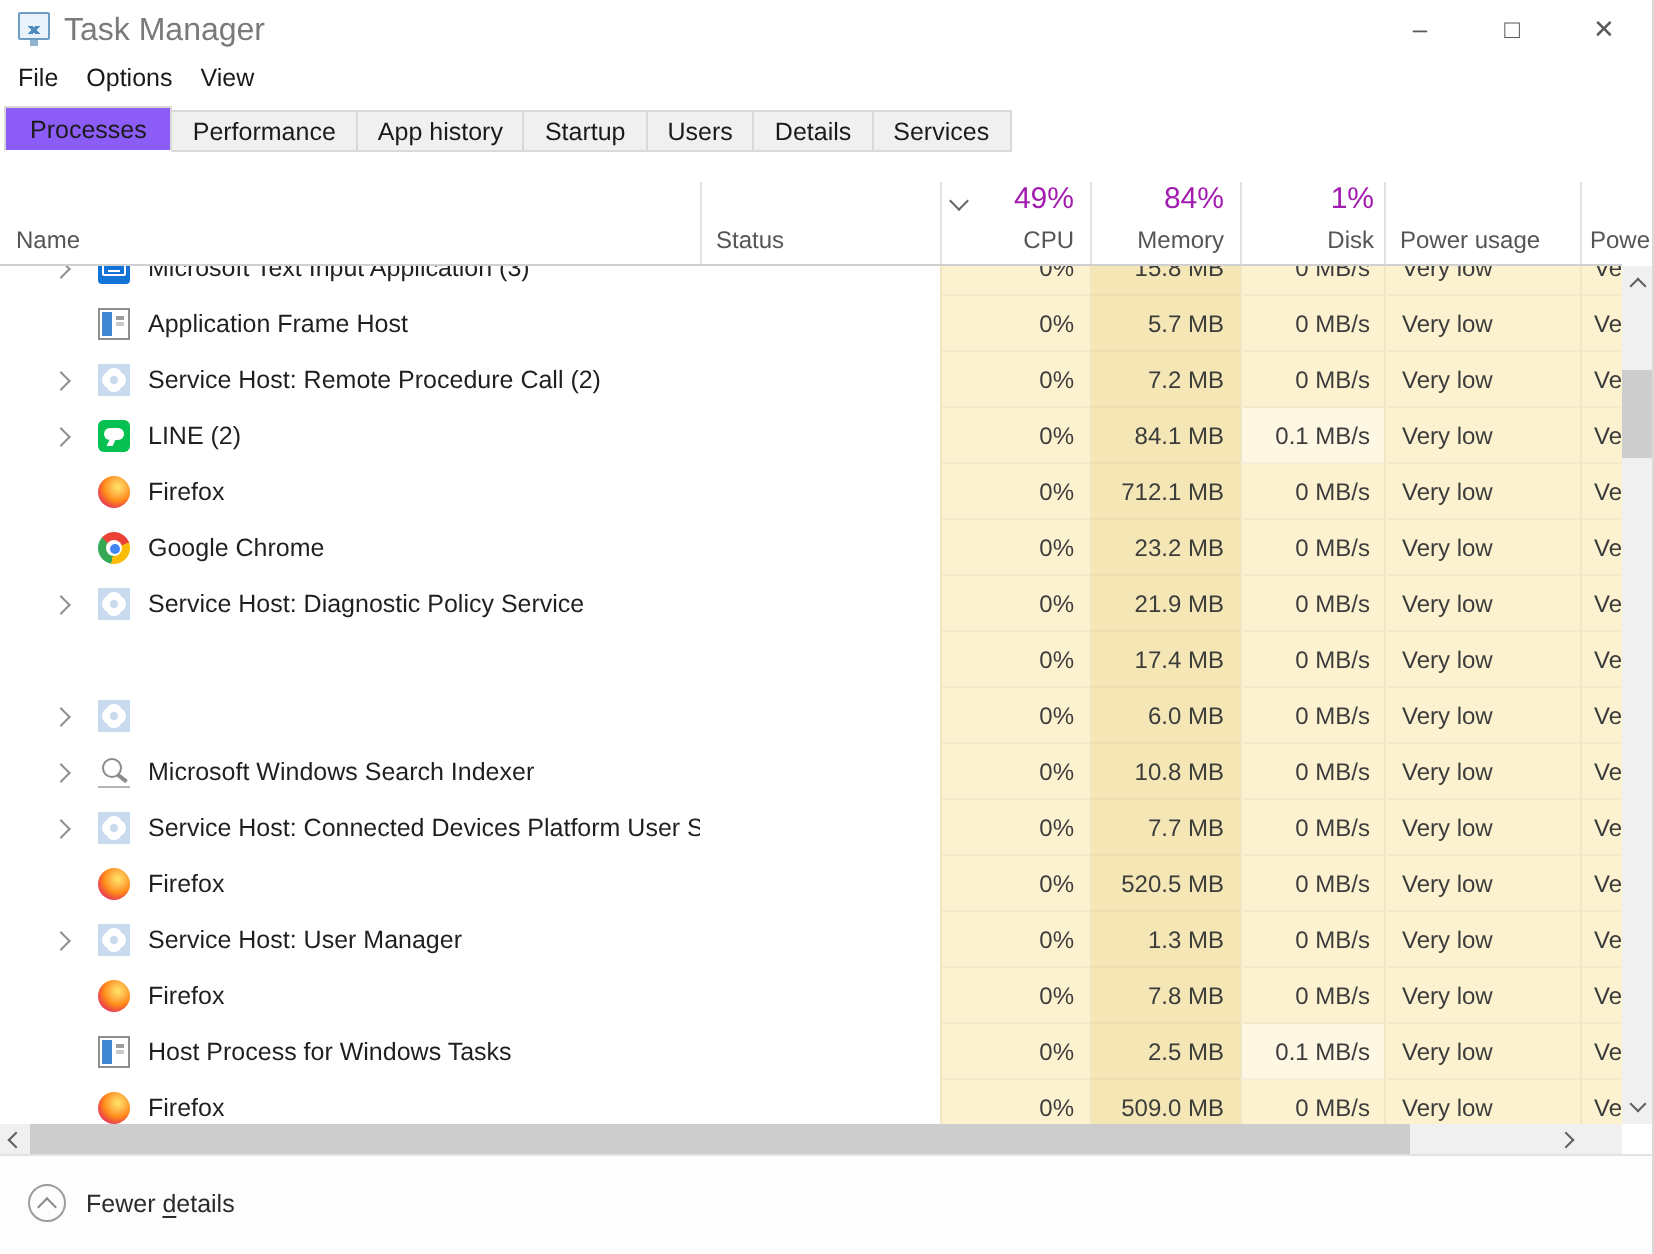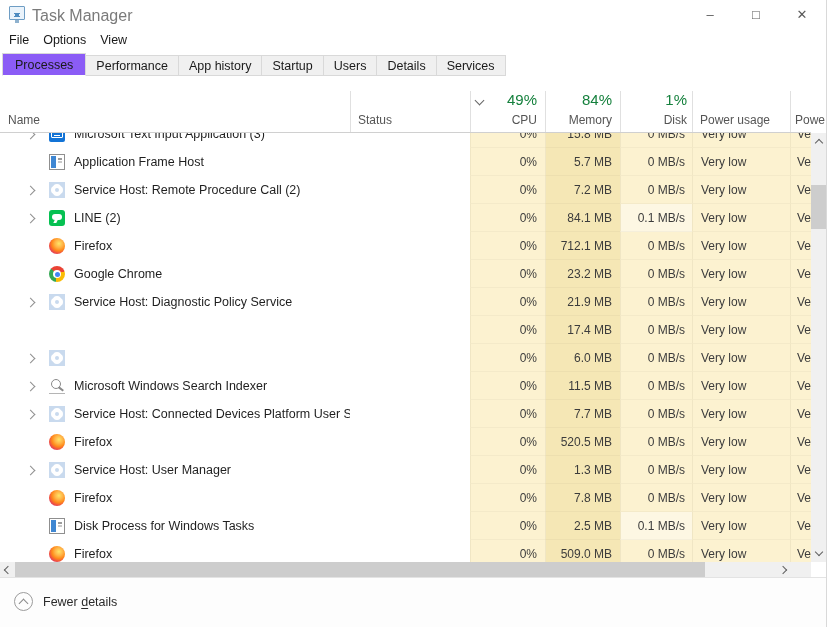--- a/index.html
+++ b/index.html
@@ -29,21 +29,21 @@
   #tabstrip{position:absolute;left:2px;top:53px;height:23px;display:flex;align-items:flex-end;}
   .tab{display:inline-block;height:21px;line-height:20px;padding:0 10px;font-size:12.5px;color:#1a1a1a;
     background:#f0f0f0;border:1px solid #d9d9d9;border-left:none;}
   .tab:first-child{border-left:1px solid #d9d9d9;}
   .tab.active{height:23px;line-height:22px;background:#8b5cf6;border-bottom:1px solid #fff;padding:0 12px;}
 
   
   #colhead{position:absolute;left:0;top:88px;width:811px;height:45px;border-bottom:1px solid #d0d0d0;background:#fff;}
   .colsep{position:absolute;top:3px;bottom:0;width:1px;background:#e0e0e0;}
   .h-label{position:absolute;bottom:5px;font-size:12px;color:#555;}
-  .h-total{position:absolute;top:3px;font-size:15px;color:#15803d;text-align:right;}
+  .h-total{position:absolute;top:3px;font-size:15px;color:#a21caf;text-align:right;}
   .sort-chev{position:absolute;left:476px;top:9px;width:7px;height:7px;border-right:1.3px solid #666;border-bottom:1.3px solid #666;transform:rotate(45deg);}
 
   
   #list{position:absolute;left:0;top:133px;width:811px;height:429px;overflow:hidden;background:#fff;}
   #rows{margin-top:-13px;}
   .row{display:flex;height:28px;}
   .cell{height:28px;line-height:28px;font-size:12px;color:#3c3c3c;overflow:hidden;white-space:nowrap;}
   .c-namearea{width:350px;display:flex;align-items:center;background:#fff;}
   .chev{width:7px;height:7px;border-right:1.4px solid #8f8f8f;border-bottom:1.4px solid #8f8f8f;transform:rotate(-45deg);margin-left:27px;flex:none;}
   .pic{position:relative;width:16px;height:16px;margin-left:15px;flex:none;}
@@ -273,21 +273,21 @@
   </div>
 
   <div class="row">
     <div class="cell c-namearea">
       <span class="chev"></span>
       <span class="pic pic-search"></span>
       <span class="r-name">Microsoft Windows Search Indexer</span>
     </div>
     <div class="cell c-status"></div>
     <div class="cell heat c-cpu">0%</div>
-    <div class="cell heat c-mem">11.5 MB</div>
+    <div class="cell heat c-mem">10.8 MB</div>
     <div class="cell heat c-disk">0 MB/s</div>
     <div class="cell heat c-power">Very low</div>
     <div class="cell heat c-trend">Ve</div>
   </div>
 
   <div class="row">
     <div class="cell c-namearea">
       <span class="chev"></span>
       <span class="pic pic-gear"></span>
       <span class="r-name">Service Host: Connected Devices Platform User Service...</span>
@@ -339,21 +339,21 @@
     <div class="cell heat c-mem">7.8 MB</div>
     <div class="cell heat c-disk">0 MB/s</div>
     <div class="cell heat c-power">Very low</div>
     <div class="cell heat c-trend">Ve</div>
   </div>
 
   <div class="row">
     <div class="cell c-namearea">
       <span class="chev" style="visibility: hidden;"></span>
       <span class="pic pic-window"></span>
-      <span class="r-name">Disk Process for Windows Tasks</span>
+      <span class="r-name">Host Process for Windows Tasks</span>
     </div>
     <div class="cell c-status"></div>
     <div class="cell heat c-cpu">0%</div>
     <div class="cell heat c-mem">2.5 MB</div>
     <div class="cell heat c-disk hot">0.1 MB/s</div>
     <div class="cell heat c-power">Very low</div>
     <div class="cell heat c-trend">Ve</div>
   </div>
 
   <div class="row">

